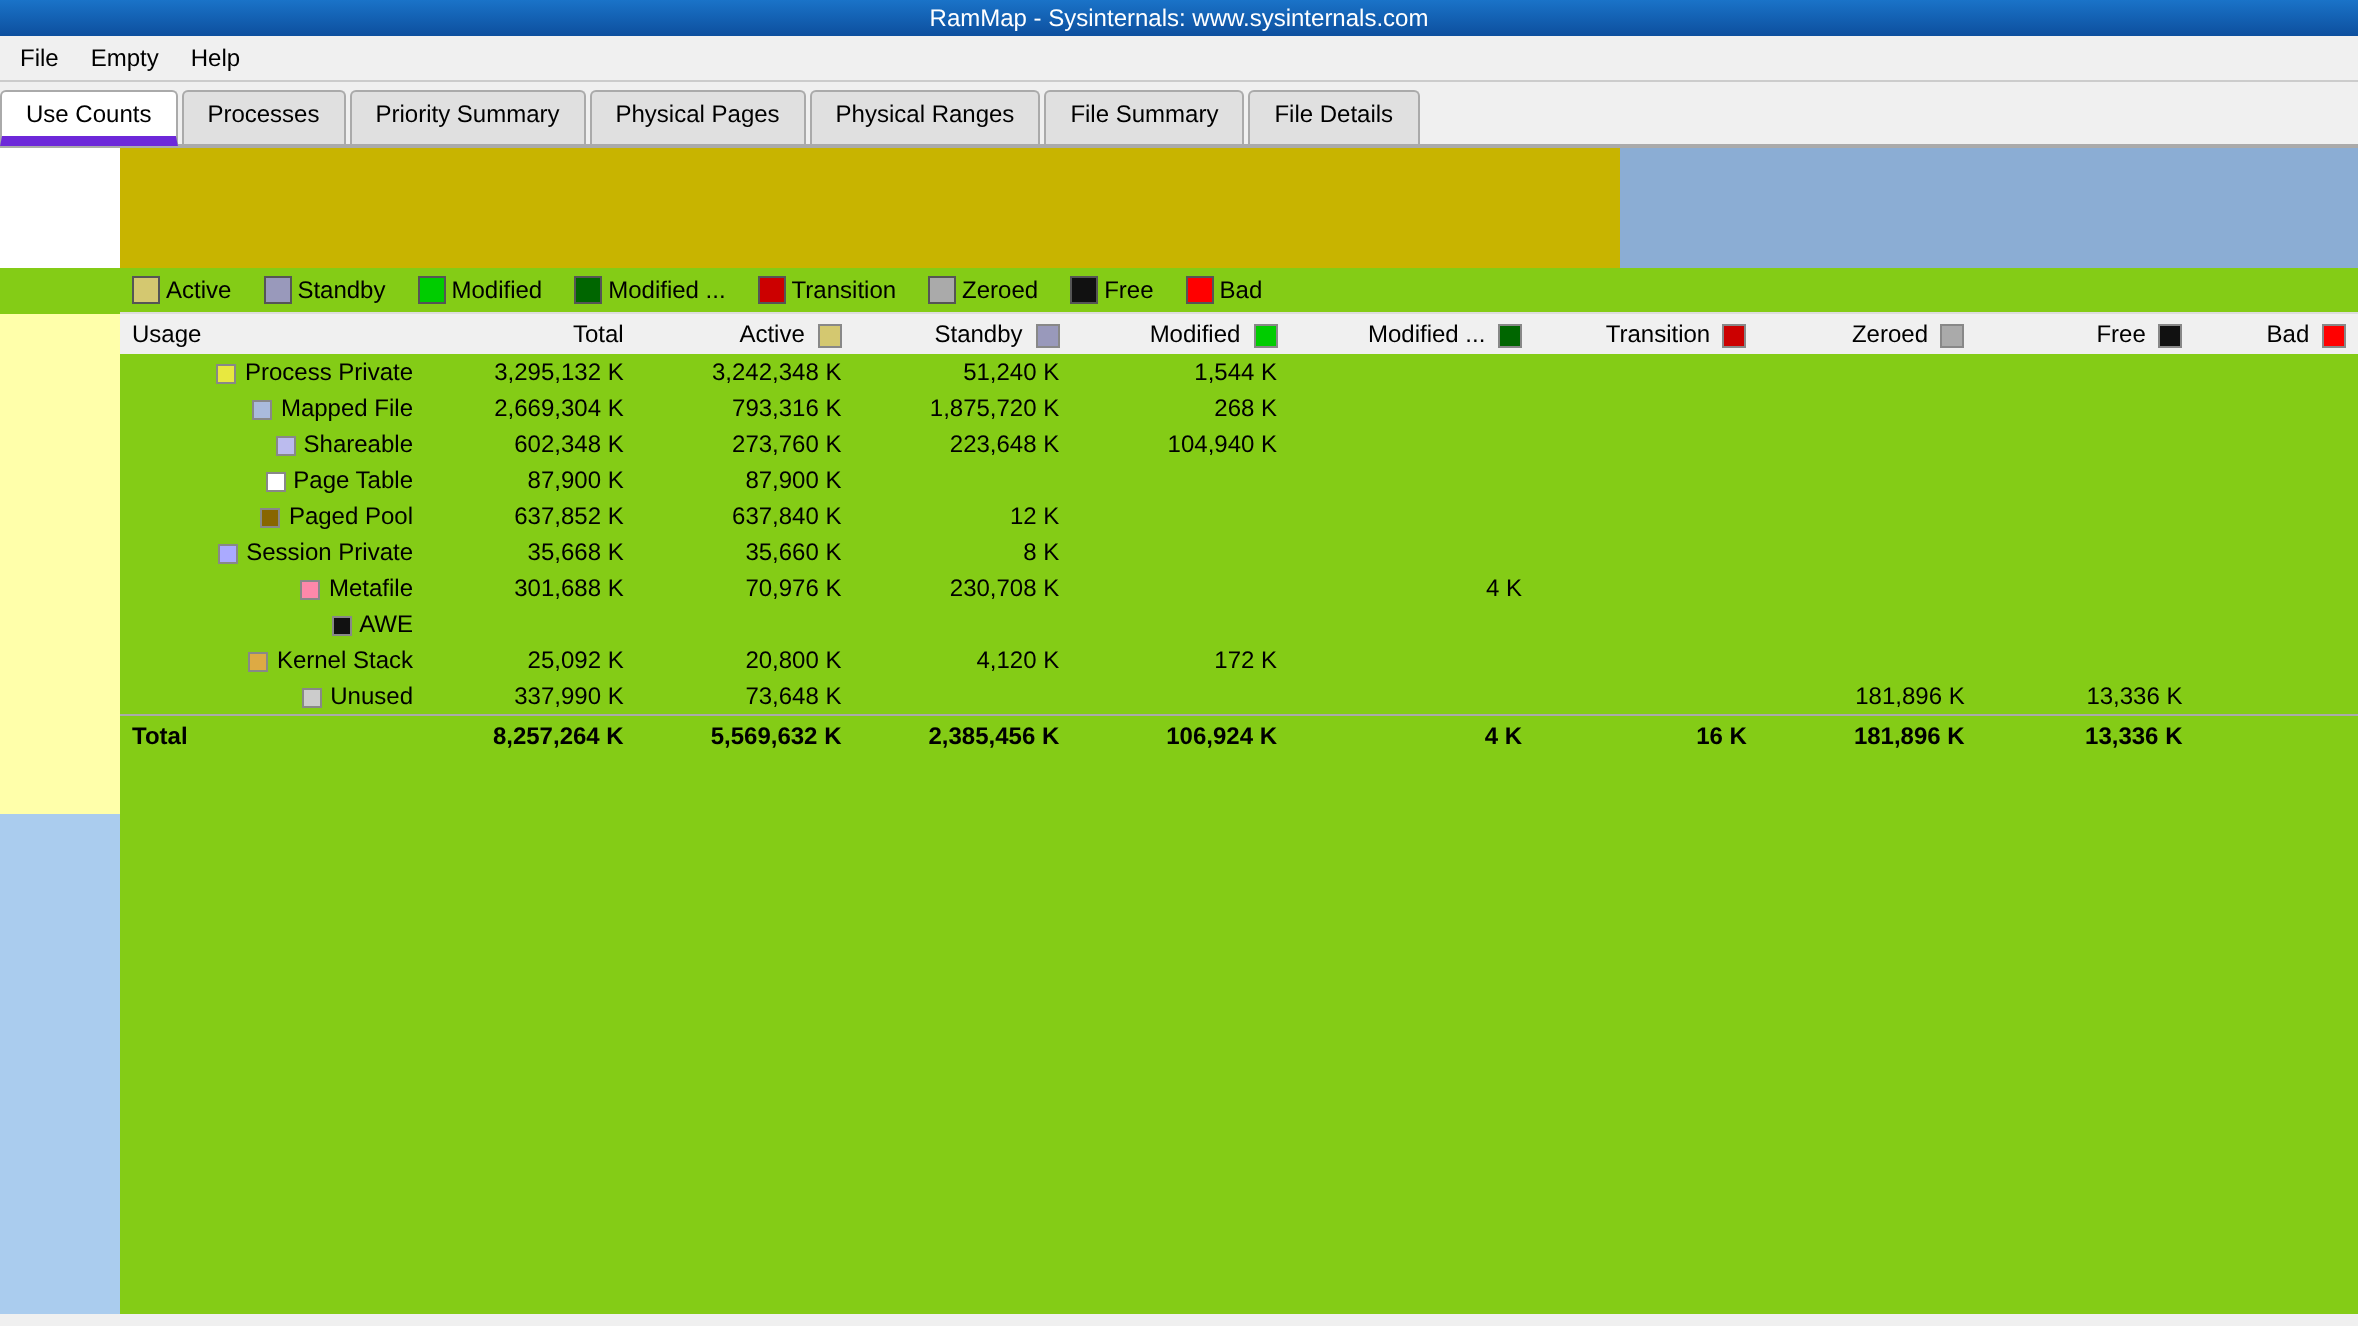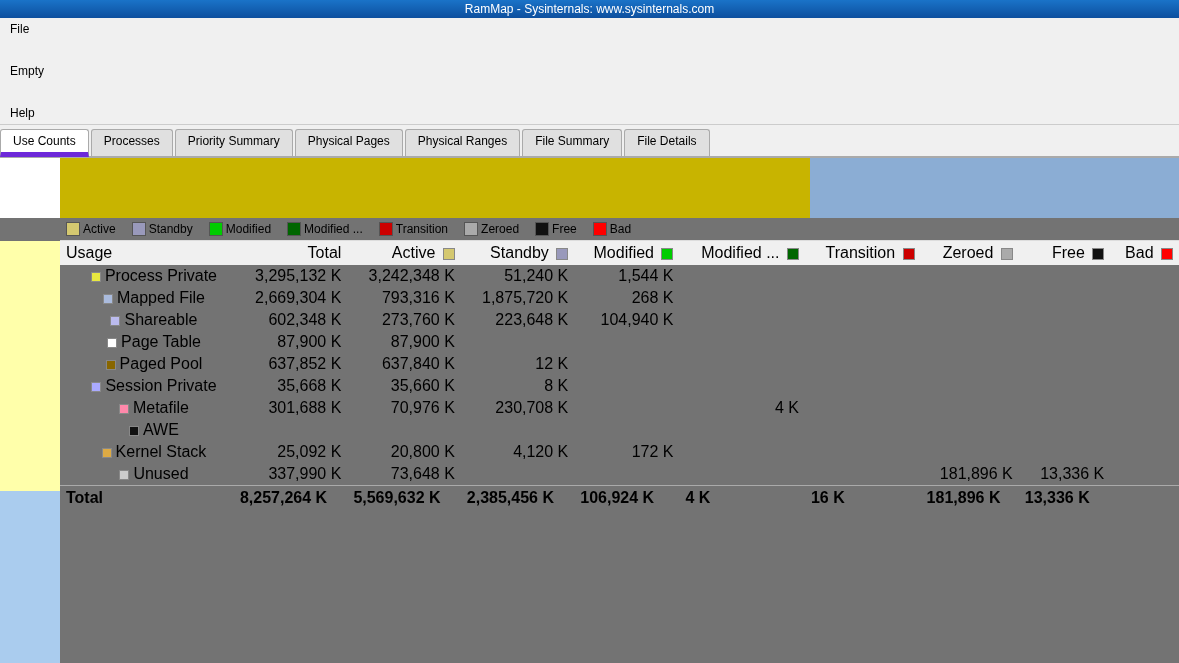--- a/index.html
+++ b/index.html
@@ -10,23 +10,22 @@
       color: white;
       text-align: center;
       padding: 2px 0;
       font-size: 12px;
     }
 
     #menu-bar {
       background: #f0f0f0;
       padding: 2px 4px;
       display: flex;
-      gap: 24px;
+      gap: 4px;
       border-bottom: 1px solid #ccc;
-      flex-direction: column;
     }
 
     #menu-bar span {
       padding: 2px 6px;
       cursor: pointer;
     }
 
     #tab-bar {
       display: flex;
       background: #f0f0f0;
@@ -46,21 +45,21 @@
     }
     .tab.active {
       background: white;
       border-bottom: 5px solid #6d28d9;
       margin-bottom: -1px;
     }
 
     #main-content {
       display: flex;
       flex-direction: column;
-      background: #737373;
+      background: #84cc16;
       height: calc(663px - 80px);
       overflow: hidden;
     }
 
     #chart-area {
       height: 60px;
       display: flex;
       overflow: hidden;
     }
 
@@ -88,21 +87,21 @@
     .color-bar-blue { background: #aaccee; flex: 1; }
 
     #table-container {
       flex: 1;
       overflow: auto;
     }
 
     table {
       width: 100%;
       border-collapse: collapse;
-      font-size: 16px;
+      font-size: 12px;
     }
 
     thead tr {
       background: #f0f0f0;
     }
 
     thead th {
       padding: 3px 6px;
       text-align: right;
       font-weight: normal;
@@ -111,21 +110,21 @@
     }
 
     thead th:first-child { text-align: left; }
 
     tbody td {
       padding: 2px 6px;
       text-align: right;
       white-space: nowrap;
     }
 
-    tbody td:first-child { text-align: center; padding-left: 20px; }
+    tbody td:first-child { text-align: right; padding-left: 8px; }
 
     .row-color-box {
       display: inline-block;
       width: 10px;
       height: 10px;
       border: 1px solid #888;
       vertical-align: middle;
       margin-right: 4px;
     }
 
@@ -149,20 +148,21 @@
       width: 14px;
       height: 14px;
       border: 1px solid #555;
       display: inline-block;
     }
 
     tfoot tr td {
       font-weight: bold;
       border-top: 1px solid #aaa;
       padding: 3px 6px;
+      text-align: right;
     }
     tfoot tr td:first-child { text-align: left; }
 
     .content-wrapper {
       display: flex;
       flex: 1;
       overflow: hidden;
     }
   </style>
 </head>

